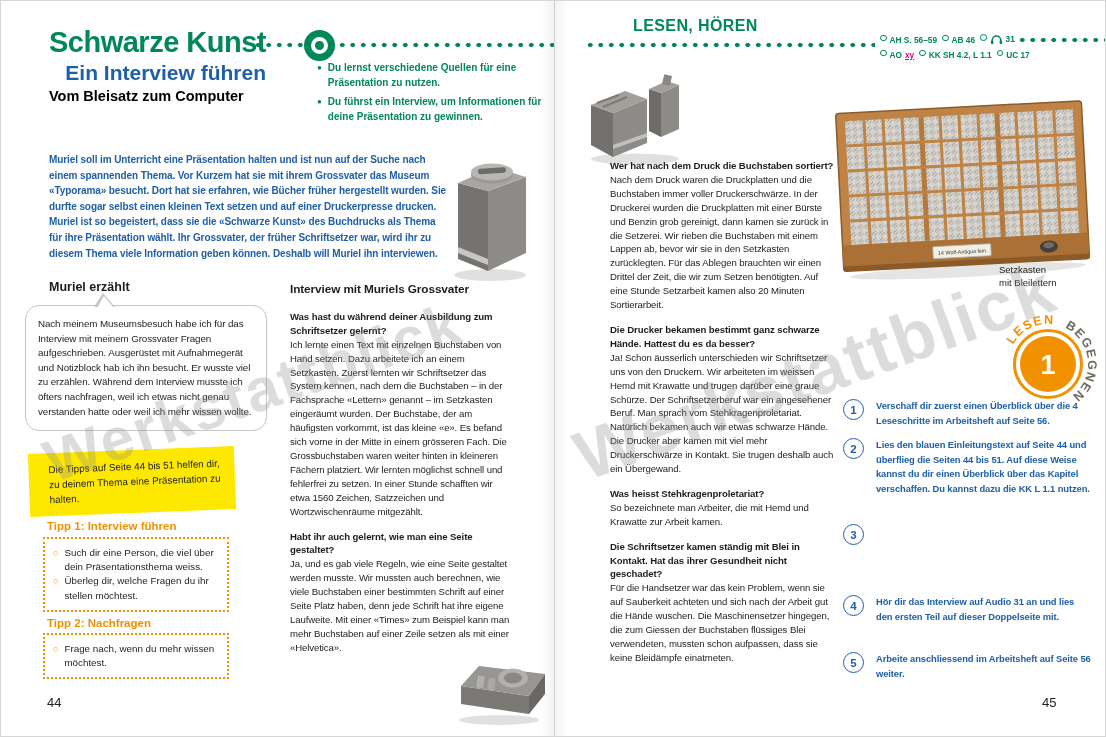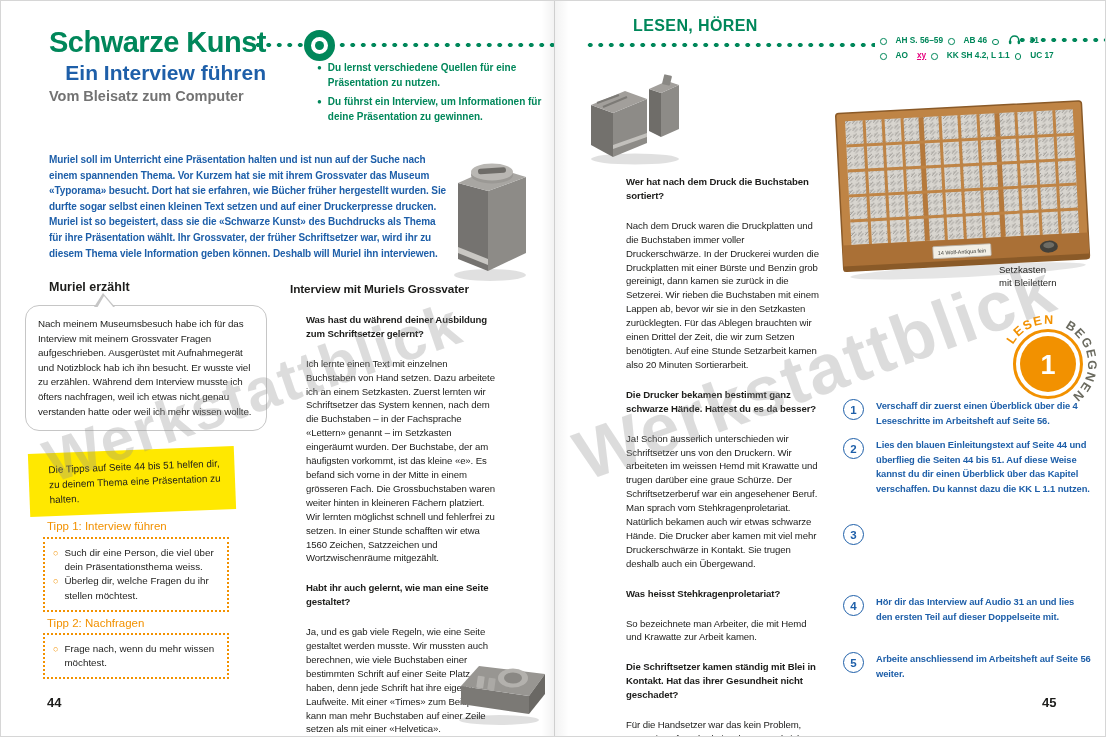--- a/index.html
+++ b/index.html
@@ -10,21 +10,21 @@
 
   
   .gutter-shadow{position:absolute;left:540px;top:0;width:28px;height:100%;
      background:linear-gradient(to right, rgba(0,0,0,0) 0%, rgba(0,0,0,0.05) 48%, rgba(0,0,0,0) 100%);}
   .gutter-line{position:absolute;left:553px;top:0;width:1px;height:100%;background:#cfcfcf;}
 
   
   .title-block{left:48px;top:26px;}
   .h-main{font-size:29px;font-weight:bold;color:#00875a;letter-spacing:-0.5px;line-height:30px;}
   .h-sub{font-size:21px;font-weight:bold;color:#1e5fa9;line-height:24px;margin-top:4px;text-align:right;}
-  .h-tag{font-size:14.5px;font-weight:bold;color:#737373;line-height:18px;margin-top:2px;}
+  .h-tag{font-size:14.5px;font-weight:bold;color:#000000;line-height:18px;margin-top:2px;}
 
   .dotline{position:absolute;height:6px;
      background-image:radial-gradient(circle, #00875a 2.1px, rgba(0,0,0,0) 2.5px);
      background-size:10.5px 6px;background-position:0 50%;background-repeat:repeat-x;}
   .bullseye{position:absolute;left:303px;top:29px;width:31px;height:31px;border:7px solid #00875a;
      border-radius:50%;background:#fff;box-sizing:border-box;z-index:3;}
   .bullseye::after{content:"";position:absolute;left:50%;top:50%;width:9px;height:9px;margin:-4.5px 0 0 -4.5px;
      background:#00875a;border-radius:50%;}
 
   .goals{left:316px;top:60px;width:236px;}
@@ -38,39 +38,39 @@
   .bubble{left:24px;top:304px;width:242px;background:#fff;border:1.6px solid #c6c6c6;border-radius:14px;
      padding:11px 12px;font-size:9.8px;line-height:14.6px;letter-spacing:-0.1px;box-sizing:border-box;z-index:2;}
   .bubble::before{content:"";position:absolute;top:-13px;left:68px;width:0;height:0;
      border-left:9px solid transparent;border-right:12px solid transparent;border-bottom:14px solid #c6c6c6;}
   .bubble::after{content:"";position:absolute;top:-10px;left:71px;width:0;height:0;
      border-left:7px solid transparent;border-right:10px solid transparent;border-bottom:12px solid #fff;}
 
   .yellow-note{left:28px;top:449px;width:178px;background:#ffe800;padding:9px 8px 9px 20px;
      font-size:9.9px;line-height:15px;transform:rotate(-2.2deg);z-index:1;}
 
-  .tipp-h{color:#f29100;font-weight:normal;font-size:11.5px;}
+  .tipp-h{color:#f29100;font-weight:bold;font-size:11.5px;}
   .tipp-box{border:2px dotted #f29100;width:186px;box-sizing:border-box;padding:7px 8px;
      font-size:9.8px;line-height:14.2px;background:#fff;}
   .tipp-item{display:flex;gap:6px;}
   .tipp-item .marker{color:#f29100;font-size:9px;line-height:14.2px;}
 
-  .pagenum{font-size:13px;font-weight:bold;}
+  .pagenum{font-size:13px;font-weight:normal;}
 
   .qa-col{font-size:9.6px;line-height:13.9px;letter-spacing:-0.1px;}
   .qa-col .col-h{font-size:11.8px;font-weight:bold;margin:0 0 13px 0;}
-  .qa p{margin:16px;}
+  .qa p{margin:0;}
   .qa .q{font-weight:bold;}
   .qa + .qa{margin-top:11px;}
 
   .lh-header{left:608px;top:16px;font-size:16px;font-weight:bold;color:#00875a;letter-spacing:0.4px;margin-left:24px;}
 
   .refs{left:879px;top:31px;}
   .ref-row{display:flex;align-items:center;gap:5px;height:15px;}
-  .ref{display:flex;align-items:flex-end;gap:9px;color:#00875a;font-size:8.3px;font-weight:bold;white-space:nowrap;}
+  .ref{display:flex;align-items:flex-start;gap:3px;color:#00875a;font-size:8.3px;font-weight:bold;white-space:nowrap;}
   .ref .circ{width:6.5px;height:6.5px;border:1.1px solid #00875a;border-radius:50%;box-sizing:border-box;flex:none;}
   .magenta{color:#e6007e;text-decoration:underline;}
 
   .caption{left:998px;top:262px;width:95px;font-size:9.5px;line-height:13px;}
 
   .task{position:absolute;display:flex;gap:12px;width:250px;}
   .task-num{flex:none;width:21px;height:21px;border:1.8px solid #1e5fa9;border-radius:50%;background:#fff;
      display:flex;align-items:center;justify-content:center;font-size:11.5px;font-weight:bold;color:#1e5fa9;box-sizing:border-box;}
   .task-text{color:#1e5fa9;font-weight:bold;font-size:9.4px;line-height:14.6px;width:218px;letter-spacing:-0.1px;}
 

